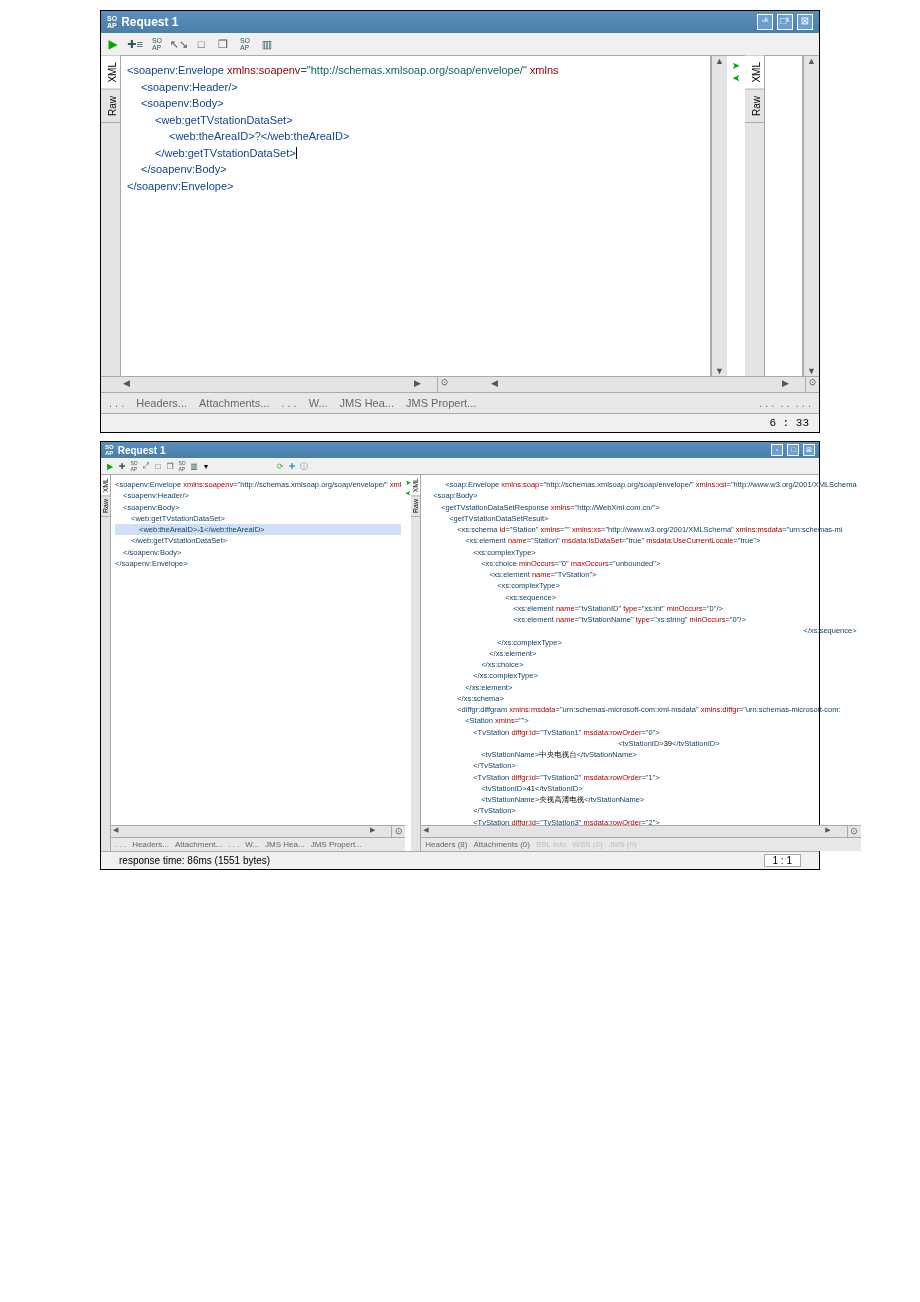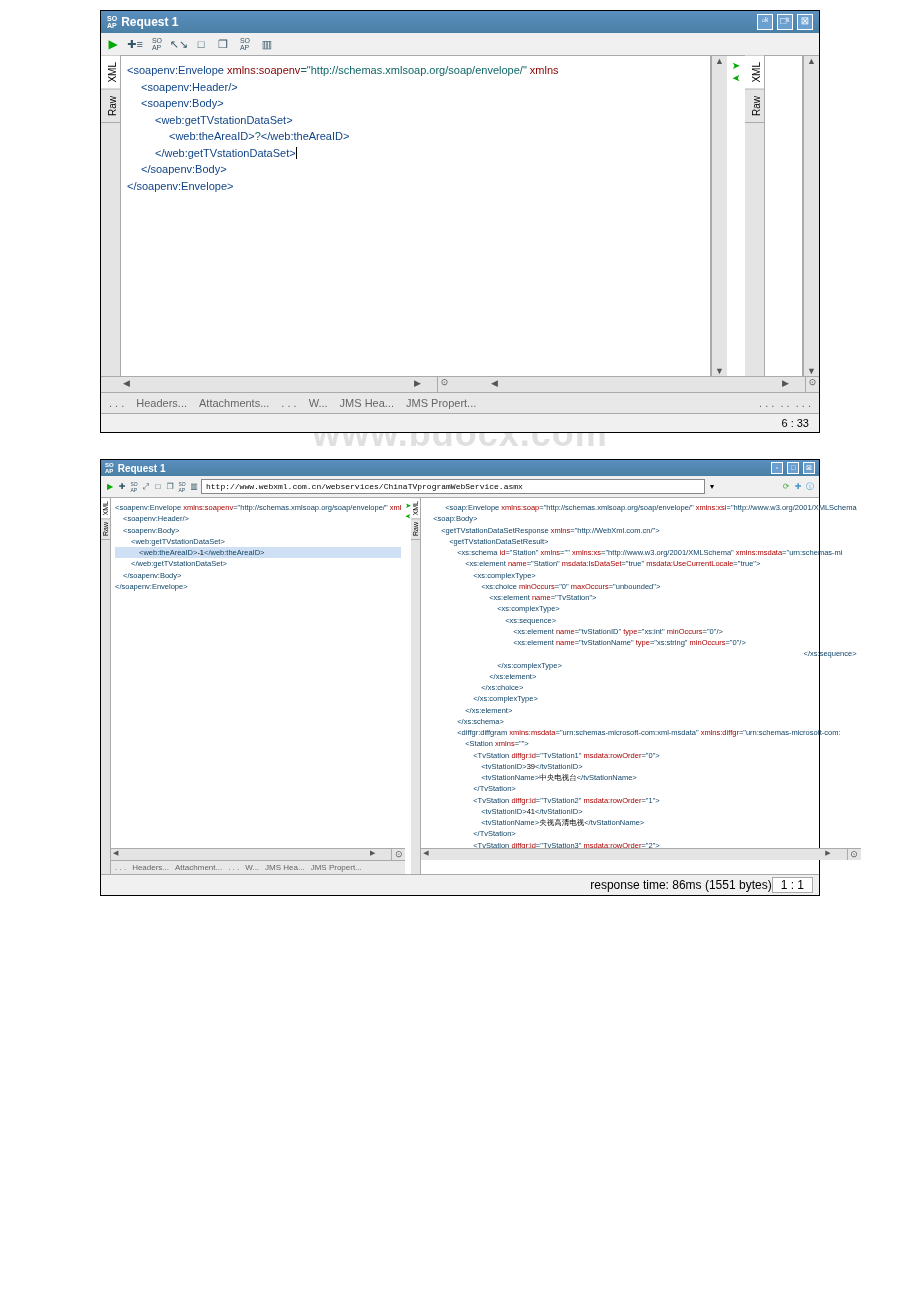--- a/index.html
+++ b/index.html
@@ -33,21 +33,21 @@
 .right-content{flex:1;background:#fff;position:relative;border-right:1px solid #aaa}
 
 .h-scroll{display:flex;background:#e4e4e4;height:16px;border-top:1px solid #aaa}
 .h-scroll-segment{flex:1;position:relative}
 .h-scroll-segment::before{content:"◀";position:absolute;left:2px;top:1px;font-size:9px;color:#555}
 .h-scroll-segment::after{content:"▶";position:absolute;right:16px;top:1px;font-size:9px;color:#555}
 .q-btn{width:14px;text-align:center;font-size:9px;color:#555;border-left:1px solid #aaa}
 
 .bottom-tabs{background:#e8e8e8;padding:4px 8px;font-size:11px;display:flex;gap:12px;font-family:Arial;border-top:1px solid #aaa}
 .bottom-tabs span{color:#666;cursor:pointer}
-.status-bar{background:#f0f0f0;border-top:1px solid #aaa;padding:3px 10px;text-align:right;font-family:Liberation Sans, sans-serif;font-size:11px}
+.status-bar{background:#f0f0f0;border-top:1px solid #aaa;padding:3px 10px;text-align:right;font-family:Liberation Mono, monospace;font-size:11px}
 
 
 .xml-pane .tag{color:#166}
 .xml-pane .attr{color:#800}
 .xml-pane .punct{color:#148}
 .xml-line{white-space:nowrap;line-height:1.5}
 .ind1{padding-left:14px}
 .ind2{padding-left:28px}
 .ind3{padding-left:42px}
 .cursor{border-right:1px solid #000}
@@ -69,21 +69,21 @@
 .small-xml{font-size:7.5px;font-family:Arial;padding:4px;height:350px;overflow:hidden;line-height:1.35}
 .small-xml .xml-line{white-space:nowrap}
 .small-xml .tag{color:#146}
 .small-xml .attr{color:#a00}
 .f2 .bottom-tabs{font-size:8px;gap:6px;padding:2px 4px}
 .f2 .url-box{font-size:8px}
 .f2 .tb-icon{width:10px;height:10px;font-size:8px}
 .f2 .arrows{width:10px;font-size:7px}
 .f2 .h-scroll{height:12px}
 .f2 .h-scroll-segment::before,.f2 .h-scroll-segment::after{font-size:7px;top:0}
-.right-status{display:flex;justify-content:flex-end;align-items:center;background:#f0f0f0;border-top:1px solid #aaa;padding:2px 6px;font-size:12px}
+.right-status{display:flex;justify-content:space-between;align-items:center;background:#f0f0f0;border-top:1px solid #aaa;padding:2px 18px;font-size:10px}
 
 </style>
 </head>
 <body>
 
 <div class="page">
 
 <div class="fig f1">
   <div class="win">
     <div class="title-bar">
@@ -153,21 +153,20 @@
       <span>JMS Propert...</span>
       <span style="flex:1"></span>
       <span>. . .&nbsp;&nbsp;. .&nbsp;&nbsp;. . .</span>
     </div>
     <div class="status-bar">
       <span>6 : 33</span>
     </div>
   </div>
 </div>
 
-<div class="watermark">www.bdocx.com</div>
 
 
 <div class="fig f2">
   <div class="win">
     <div class="title-bar">
       <span class="title-icon" style="font-size:6px;line-height:6px">SO<br>AP</span>
       <span class="title-text">Request 1</span>
       <div class="title-btns">
         <div class="title-btn">▫</div>
         <div class="title-btn">□</div>
@@ -176,21 +175,20 @@
     </div>
     <div class="toolbar">
       <span class="tb-icon play">▶</span>
       <span class="tb-icon">✚</span>
       <span class="tb-icon" style="font-size:5px">SO<br>AP</span>
       <span class="tb-icon">⤢</span>
       <span class="tb-icon">□</span>
       <span class="tb-icon">❐</span>
       <span class="tb-icon" style="font-size:5px">SO<br>AP</span>
       <span class="tb-icon">▥</span>
-      <div class="url-box">http://www.webxml.com.cn/webservices/ChinaTVprogramWebService.asmx</div>
       <span style="width:10px;text-align:center;font-size:8px">▾</span>
       <span style="flex:0 0 60px"></span>
       <span class="tb-icon" style="color:#4a4">⟳</span>
       <span class="tb-icon" style="color:#49c">✚</span>
       <span class="tb-icon" style="color:#49c">ⓘ</span>
     </div>
     <div class="split">
 
       <div class="side-tabs">
         <div class="side-tab active">XML</div>
@@ -248,33 +246,40 @@
               <div class="xml-line" style="padding-left: 80px; text-align: right;"><span class="tag">&lt;/xs:sequence&gt;</span></div>
               <div class="xml-line" style="padding-left: 72px;"><span class="tag">&lt;/xs:complexType&gt;</span></div>
               <div class="xml-line" style="padding-left: 64px;"><span class="tag">&lt;/xs:element&gt;</span></div>
               <div class="xml-line" style="padding-left: 56px;"><span class="tag">&lt;/xs:choice&gt;</span></div>
               <div class="xml-line" style="padding-left: 48px;"><span class="tag">&lt;/xs:complexType&gt;</span></div>
               <div class="xml-line" style="padding-left: 40px;"><span class="tag">&lt;/xs:element&gt;</span></div>
               <div class="xml-line" style="padding-left: 32px;"><span class="tag">&lt;/xs:schema&gt;</span></div>
               <div class="xml-line" style="padding-left: 32px;"><span class="tag">&lt;diffgr:diffgram </span><span class="attr">xmlns:msdata</span><span class="tag">="urn:schemas-microsoft-com:xml-msdata" </span><span class="attr">xmlns:diffgr</span><span class="tag">="urn:schemas-microsoft-com:</span></div>
               <div class="xml-line" style="padding-left: 40px;"><span class="tag">&lt;Station </span><span class="attr">xmlns</span><span class="tag">=""&gt;</span></div>
               <div class="xml-line" style="padding-left: 48px;"><span class="tag">&lt;TvStation </span><span class="attr">diffgr:id</span><span class="tag">="TvStation1" </span><span class="attr">msdata:rowOrder</span><span class="tag">="0"&gt;</span></div>
-              <div class="xml-line" style="padding-left: 56px;"><span class="tag">&lt;tvStationID&gt;</span><span>39</span><span class="tag">&lt;/tvStationID&gt;</span></div>
+              <div class="xml-line" style="padding-left: 56px; text-align: center;"><span class="tag">&lt;tvStationID&gt;</span><span>39</span><span class="tag">&lt;/tvStationID&gt;</span></div>
               <div class="xml-line" style="padding-left: 56px;"><span class="tag">&lt;tvStationName&gt;</span><span>中央电视台</span><span class="tag">&lt;/tvStationName&gt;</span></div>
               <div class="xml-line" style="padding-left: 48px;"><span class="tag">&lt;/TvStation&gt;</span></div>
               <div class="xml-line" style="padding-left: 48px;"><span class="tag">&lt;TvStation </span><span class="attr">diffgr:id</span><span class="tag">="TvStation2" </span><span class="attr">msdata:rowOrder</span><span class="tag">="1"&gt;</span></div>
               <div class="xml-line" style="padding-left: 56px;"><span class="tag">&lt;tvStationID&gt;</span><span>41</span><span class="tag">&lt;/tvStationID&gt;</span></div>
               <div class="xml-line" style="padding-left: 56px;"><span class="tag">&lt;tvStationName&gt;</span><span>央视高清电视</span><span class="tag">&lt;/tvStationName&gt;</span></div>
               <div class="xml-line" style="padding-left: 48px;"><span class="tag">&lt;/TvStation&gt;</span></div>
               <div class="xml-line" style="padding-left: 48px;"><span class="tag">&lt;TvStation </span><span class="attr">diffgr:id</span><span class="tag">="TvStation3" </span><span class="attr">msdata:rowOrder</span><span class="tag">="2"&gt;</span></div>
             </div>
         <div class="h-scroll">
               <div class="h-scroll-segment"></div>
               <div class="q-btn">⊙</div>
             </div>
+        <div class="bottom-tabs">
+          <span>Headers (8)</span>
+          <span>Attachments (0)</span>
+          <span style="color:#bbb">SSL Info</span>
+          <span style="color:#bbb">WSS (0)</span>
+          <span style="color:#bbb">JMS (0)</span>
+        </div>
       </div>
     </div>
     <div class="right-status">
       <span>response time: 86ms (1551 bytes)</span>
       <span style="border:1px solid #aaa;padding:0 8px;background:#fff">1 : 1</span>
     </div>
   </div>
 </div>
 
 </div>

